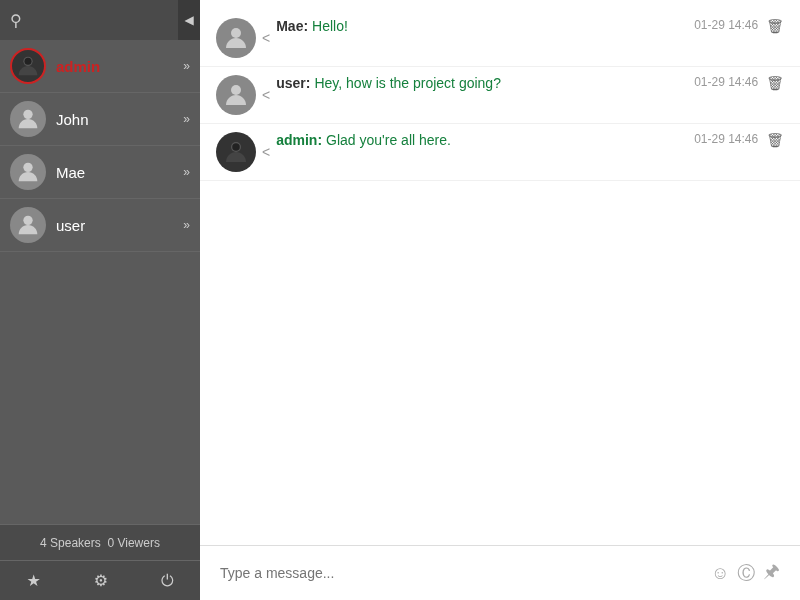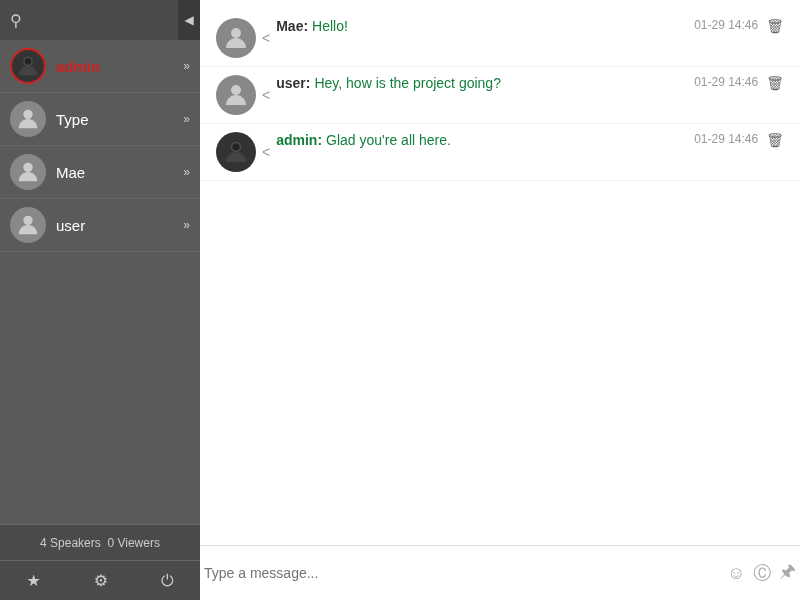--- a/index.html
+++ b/index.html
@@ -199,21 +199,21 @@
       cursor: pointer;
       font-size: 14px;
     }
 
     
     #input-area {
       height: 55px;
       border-top: 1px solid #ddd;
       display: flex;
       align-items: center;
-      padding: 0 4px;
+      padding: 0 20px;
       background: #fff;
     }
     #message-input {
       flex: 1;
       border: none;
       outline: none;
       font-size: 14px;
       color: #999;
       background: transparent;
     }
@@ -247,21 +247,21 @@
         <span class="user-name">admin</span>
         <span class="chevron-right">»</span>
       </div>
       <div class="user-item">
         <div class="avatar">
           <svg viewBox="0 0 24 24" xmlns="http://www.w3.org/2000/svg">
     <circle cx="12" cy="8" r="4"></circle>
     <path d="M4 20c0-4.4 3.6-8 8-8s8 3.6 8 8"></path>
   </svg>
         </div>
-        <span class="user-name">Type</span>
+        <span class="user-name">John</span>
         <span class="chevron-right">»</span>
       </div>
       <div class="user-item">
         <div class="avatar">
           <svg viewBox="0 0 24 24" xmlns="http://www.w3.org/2000/svg">
     <circle cx="12" cy="8" r="4"></circle>
     <path d="M4 20c0-4.4 3.6-8 8-8s8 3.6 8 8"></path>
   </svg>
         </div>
         <span class="user-name">Mae</span>

